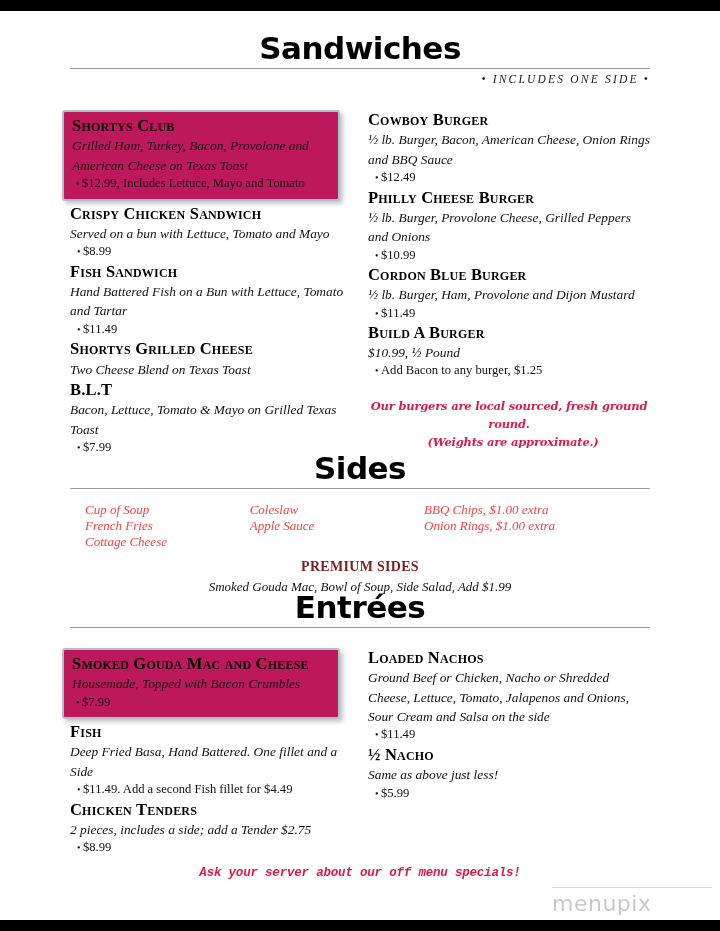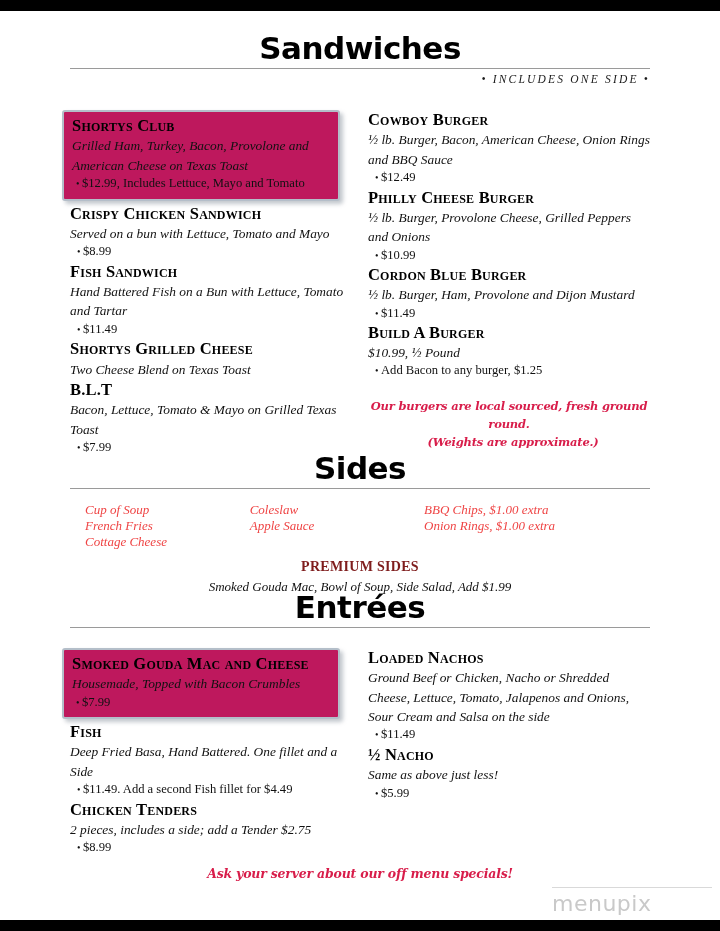--- a/index.html
+++ b/index.html
@@ -303,17 +303,17 @@
 
       <div class="item">
         <div class="item-name">½ Nacho</div>
         <div class="item-desc">Same as above just less!</div>
         <div class="item-price">$5.99</div>
       </div>
 
     </div>
   </div>
 
-  <div class="footer-note" style="position:absolute; left:0; top:855px; width:720px;">Ask your server about our off menu specials!</div>
+  <div class="footer-note" style="position:absolute; left:0; top:855px; width:720px;font-family:Liberation Mono, monospace;">Ask your server about our off menu specials!</div>
 
   <div class="watermark">menupix</div>
 
 </div>
 
 </body></html>

